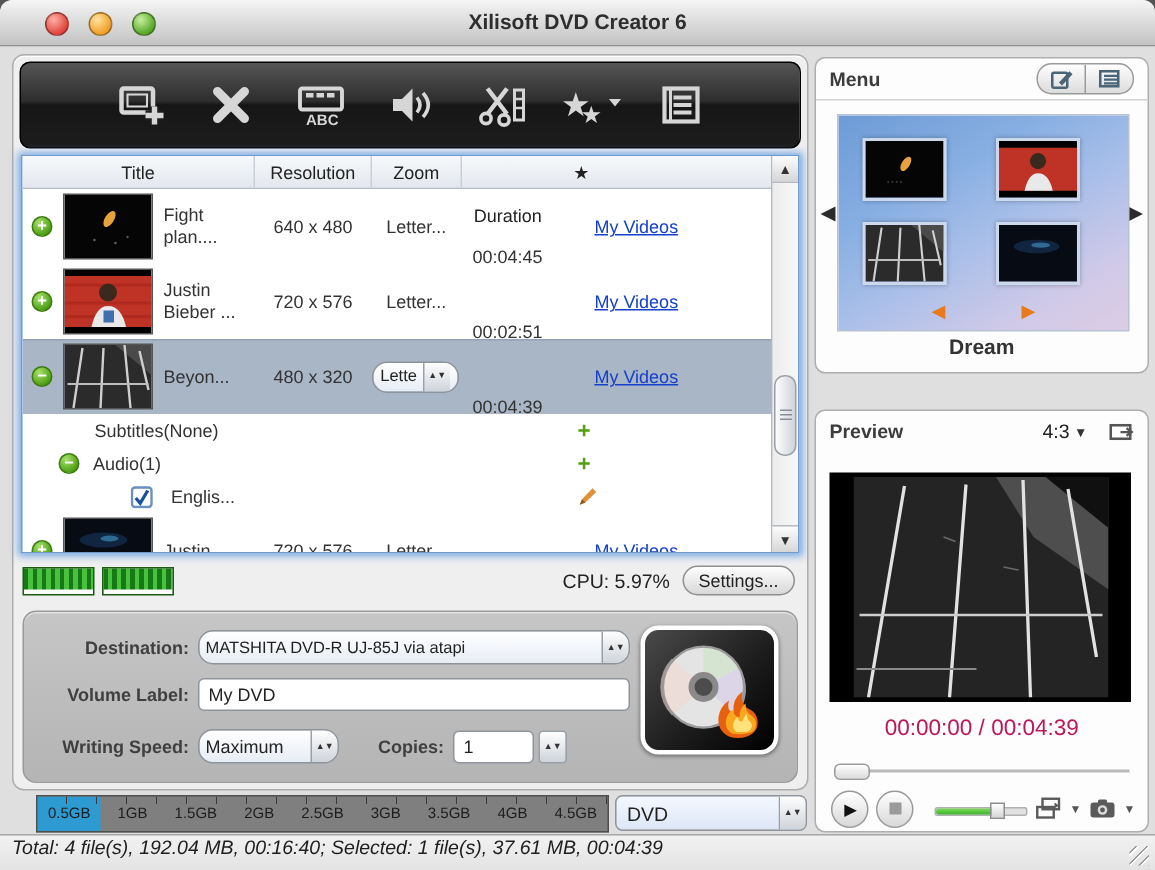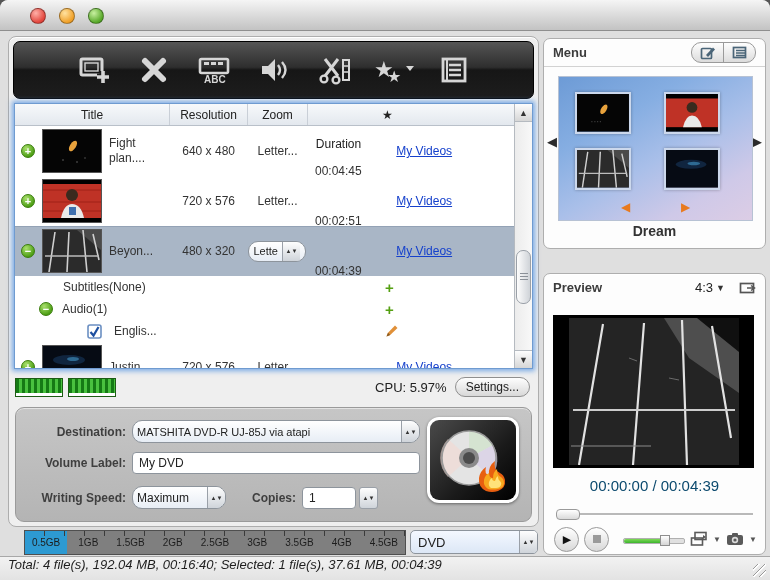--- a/index.html
+++ b/index.html
@@ -96,21 +96,21 @@
   .mthumb{border:2px solid #ccd8ec;box-shadow:0 0 3px rgba(0,0,0,.3);cursor:pointer;}
   .mp-arrow{position:absolute;bottom:7px;font-size:12px;color:#e87a1e;cursor:pointer;line-height:1;}
   .side-arrow{position:absolute;top:95px;font-size:13px;color:#2b2b2b;cursor:pointer;}
   .menu-caption{position:absolute;left:0;width:100%;top:184px;text-align:center;font-size:14px;font-weight:bold;color:#333;}
   
   .prev-panel{left:543px;top:273px;width:221px;height:280px;}
   .aspect{margin-left:auto;display:flex;align-items:center;gap:3px;font-size:13px;color:#222;cursor:pointer;}
   .aspect .car{font-size:9px;color:#333;}
   .detach{margin-left:14px;cursor:pointer;display:flex;align-items:center;}
   .video{position:absolute;left:9px;top:41px;width:201px;height:153px;background:#000;display:flex;align-items:center;justify-content:center;}
-  .ptime{position:absolute;left:0;width:100%;top:203px;text-align:center;font-size:15px;color:#0c4a6e;}
+  .ptime{position:absolute;left:0;width:100%;top:203px;text-align:center;font-size:15px;color:#be185d;}
   .seek{position:absolute;left:12px;right:12px;top:235px;height:9px;}
   .seek .track{position:absolute;left:0;right:0;top:4px;height:2px;background:#b9b9b9;border-bottom:1px solid #fff;}
   .seek .knob{position:absolute;left:0;top:0;width:22px;height:9px;border-radius:4px;background:linear-gradient(#fff,#dadada);border:1px solid #9a9a9a;cursor:grab;}
   .pctrl{position:absolute;left:10px;top:252px;width:200px;height:26px;display:flex;align-items:center;gap:5px;}
   .rbtn{width:23px;height:23px;border-radius:50%;border:1px solid #9a9a9a;background:linear-gradient(#fff,#d8d8d8);
     display:flex;align-items:center;justify-content:center;cursor:pointer;flex:none;}
   .rbtn .tri{font-size:11px;color:#111;margin-left:1px;}
   .rbtn .sq{width:8px;height:8px;background:#9a9a9a;}
   .vol{position:relative;width:62px;height:9px;flex:none;cursor:pointer;}
   .vol .vtrack{position:absolute;left:0;right:0;top:3px;height:4px;border-radius:2px;background:#e0e0e0;border:1px solid #b0b0b0;}
@@ -124,20 +124,21 @@
 </style>
 </head>
 <body>
 
 <div id="window">
 
   <div class="titlebar">
     <div class="tl red"></div>
     <div class="tl yellow"></div>
     <div class="tl green"></div>
+    <div class="title">Xilisoft DVD Creator 6</div>
   </div>
 
   <div class="left-box">
 
     <div class="toolbar">
       <div class="tbtn">
         <svg width="36" height="32" viewBox="0 0 36 32">
           <rect x="5" y="5" width="21" height="16" rx="1.5" fill="none" stroke="#d6d6d6" stroke-width="3"></rect>
           <rect x="9" y="9" width="13" height="8" fill="none" stroke="#d6d6d6" stroke-width="1.4"></rect>
           <path d="M21 23 h12 M27 17 v12" stroke="#1d1d1d" stroke-width="7"></path>
@@ -225,20 +226,21 @@
           <div class="cell title-cell">
             <span class="exp">+</span>
             <svg class="thumb" viewBox="0 0 58 42">
               <rect width="58" height="42" fill="#000"></rect>
               <rect y="4" width="58" height="34" fill="#bf3226"></rect>
               <path d="M0 10 h58 M0 22 h58 M0 31 h58" stroke="#a02118" stroke-width="2" opacity=".5"></path>
               <circle cx="29" cy="15" r="6" fill="#3a2a1e"></circle>
               <path d="M18 38 q3 -14 11 -14 q9 0 12 14 z" fill="#e9e9e9"></path>
               <rect x="26" y="27" width="7" height="8" fill="#3f6fae"></rect>
             </svg>
+            <span class="ttext">Justin Bieber ...</span>
           </div>
           <div class="cell c-res">720 x 576</div>
           <div class="cell c-zoom">Letter...</div>
           <div class="cell c-dur">00:02:51</div>
           <div class="cell c-loc">
               <a class="loc">My Videos</a>
             </div>
           <div class="cell c-star"></div>
         </div>
 

